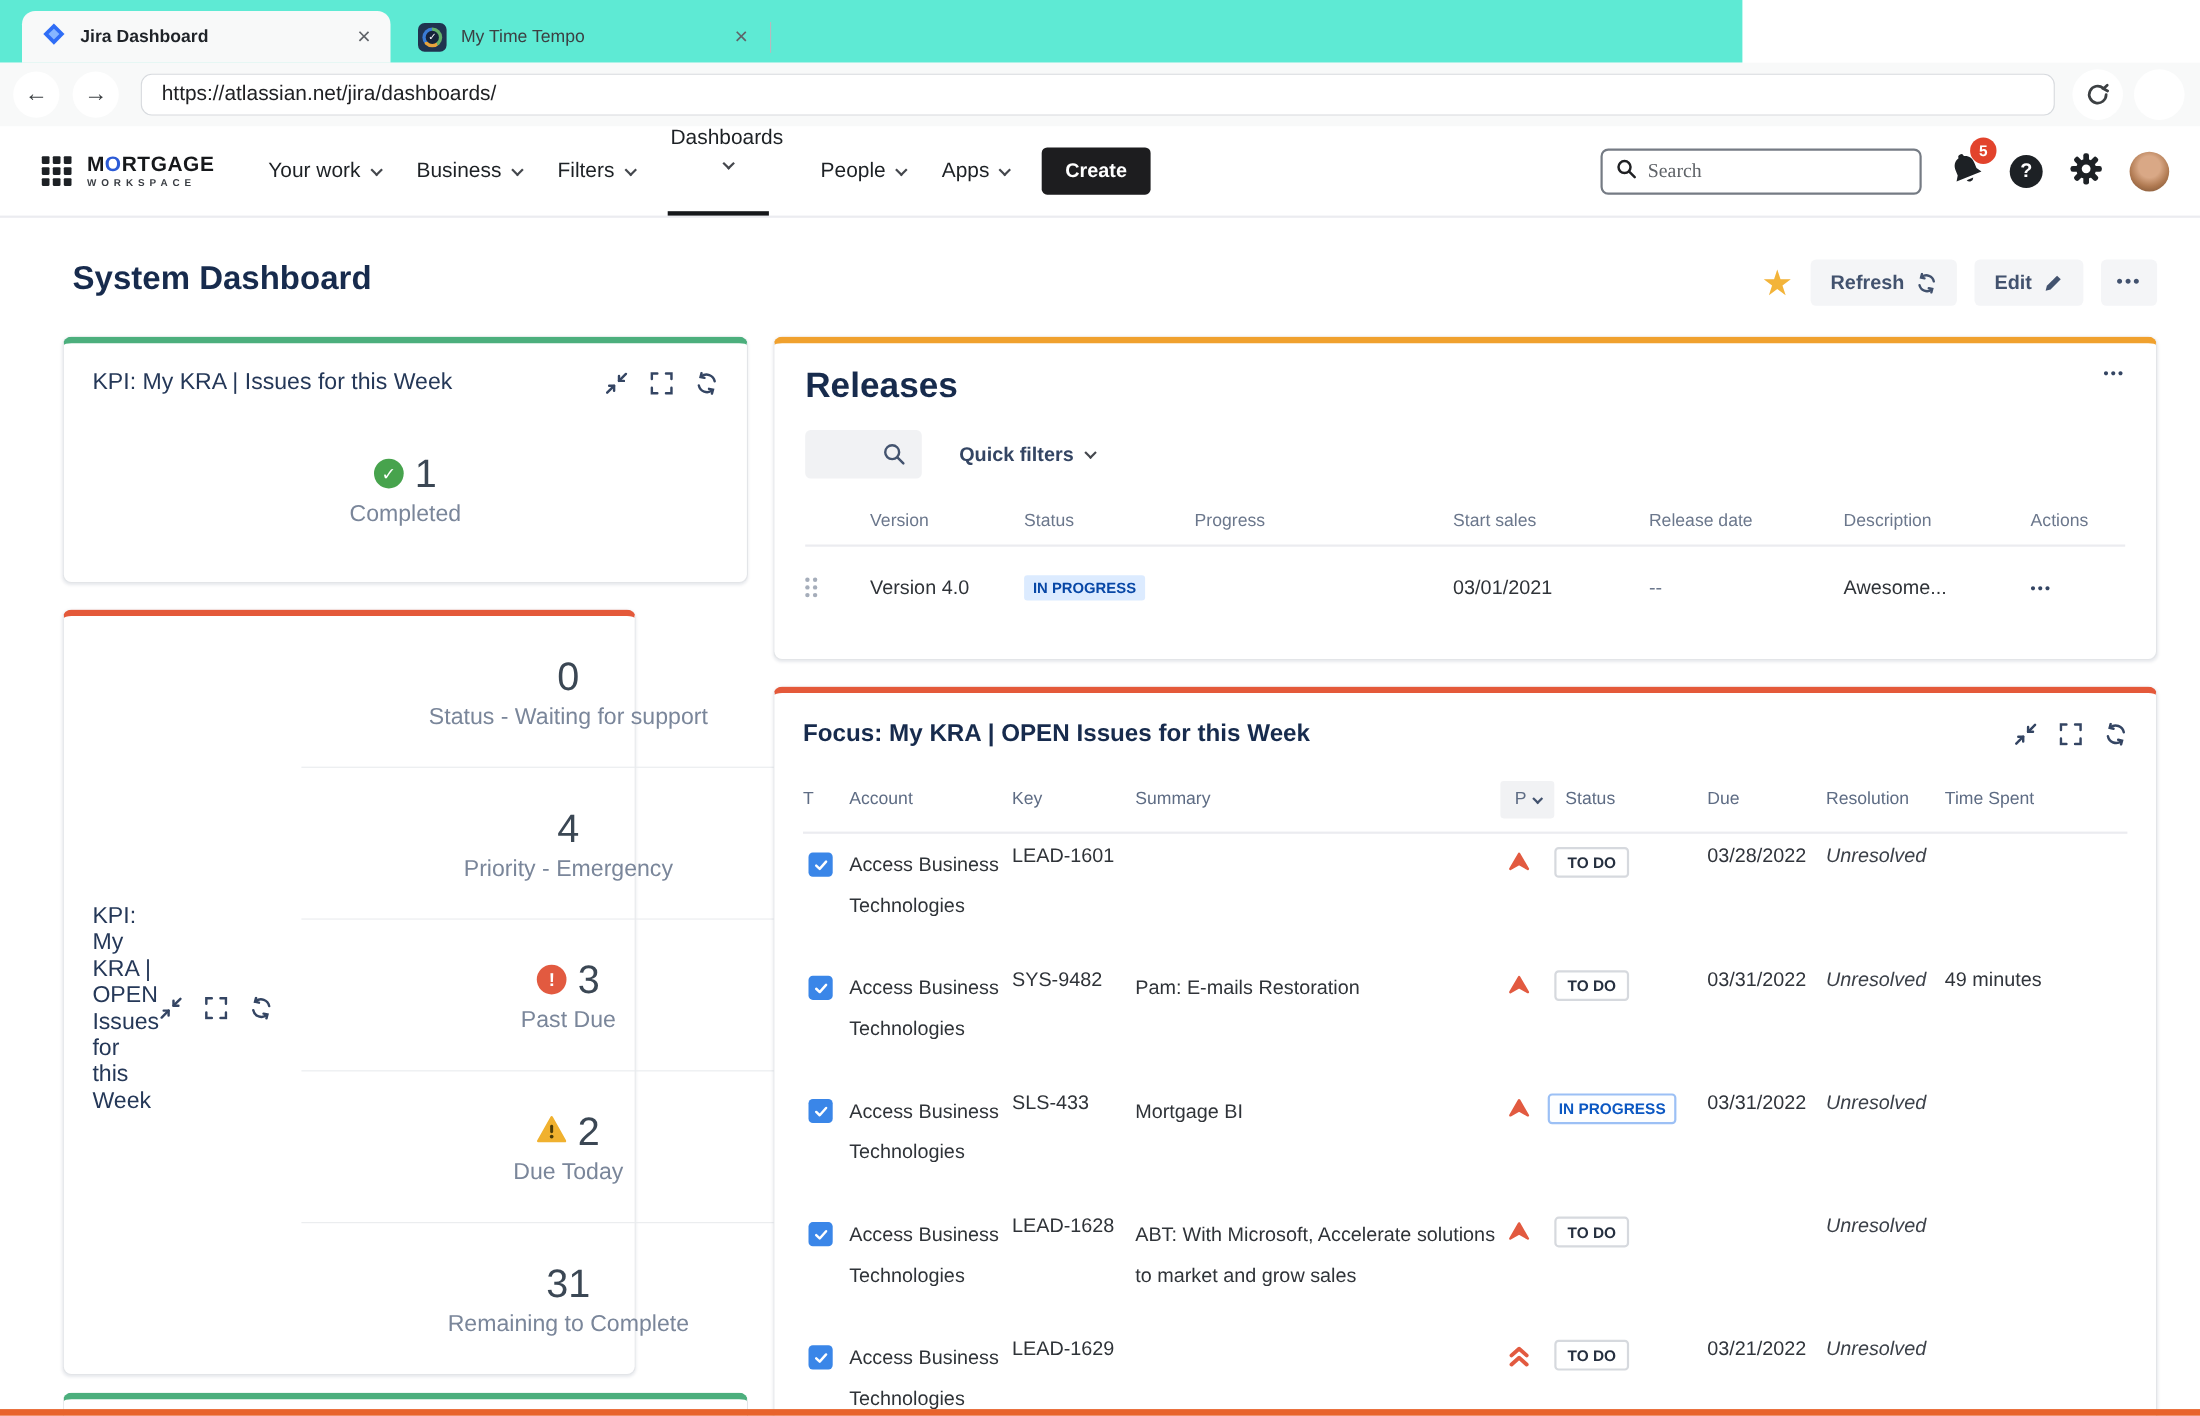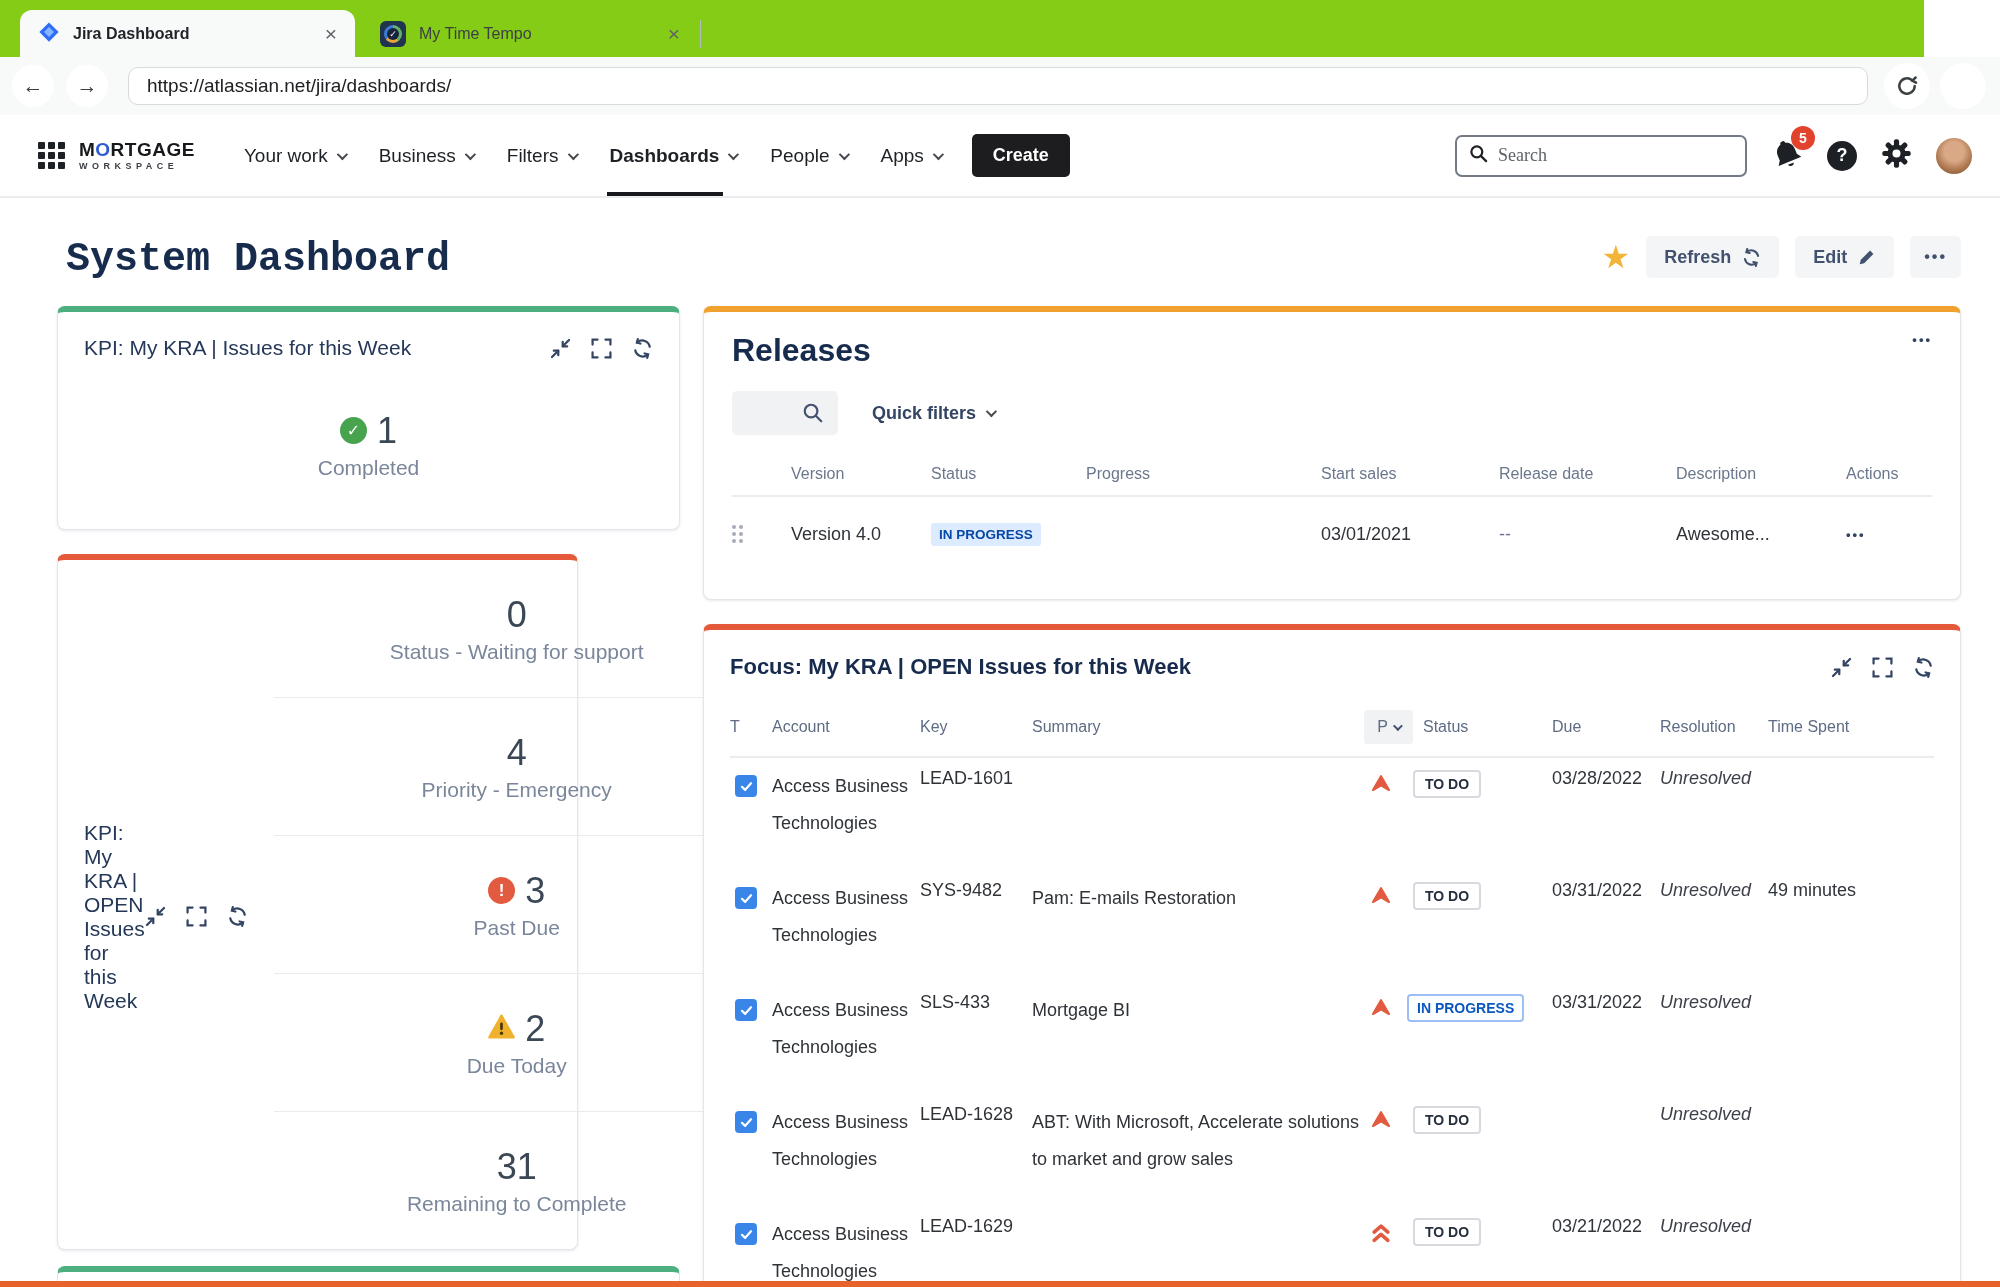--- a/index.html
+++ b/index.html
@@ -1,20 +1,20 @@
 <!DOCTYPE html>
 <html><head>
 <meta charset="utf-8">
 <style>
   * { margin:0; padding:0; box-sizing:border-box; }
   html,body { width:2000px; height:1287px; overflow:hidden; background:#fff;
     font-family:"Liberation Sans","DejaVu Sans",sans-serif; color:#172b4d; }
 
   
-  .tabstrip { position:absolute; left:0; top:0; width:1924px; height:57px; background:#84cc16; }
+  .tabstrip { position:absolute; left:0; top:0; width:1584px; height:57px; background:#5eead4; }
   .tab { position:absolute; top:10px; height:47px; display:flex; align-items:center; gap:13px; padding:0 18px; }
   .tab.active { left:20px; width:335px; background:#f8f9f9; border-radius:12px 12px 0 0; }
   .tab.inactive { left:362px; width:336px; }
   .tab .title { font-size:16px; color:#1f2328; font-weight:600; flex:1; white-space:nowrap; overflow:hidden; }
   .tab.inactive .title { color:#3c4043; font-weight:400; }
   .tab .close { font-size:21px; color:#5f6368; line-height:1; cursor:default; }
   .tab-divider { position:absolute; left:700px; top:20px; width:1px; height:28px; background:#b6b9be; }
   .tempo-ic { width:26px; height:26px; border-radius:6px; background:#20334f; display:flex; align-items:center; justify-content:center; flex:none; }
   .tempo-ring { width:18px; height:18px; border-radius:50%; background:conic-gradient(#64b06a 0 40%, #e8a33d 40% 65%, #3a7bd5 65% 100%); display:flex; align-items:center; justify-content:center; }
   .tempo-core { width:12px; height:12px; border-radius:50%; background:#16233a; color:#fff; font-size:9px; display:flex; align-items:center; justify-content:center; }
@@ -28,35 +28,35 @@
   
   .jnav { position:absolute; left:0; top:115px; width:2000px; height:83px; background:#fff; border-bottom:2px solid #ebecf0; display:flex; align-items:center; }
   .gridicon { display:grid; grid-template-columns:repeat(3,7px); grid-template-rows:repeat(3,7px); gap:3px; margin-left:38px; }
   .gridicon i { width:7px; height:7px; background:#1d2125; border-radius:1px; }
   .brand { margin-left:14px; line-height:1; }
   .brand .l1 { font-size:19px; font-weight:800; letter-spacing:.5px; color:#16181b; }
   .brand .l1 .o { color:#2c5bd6; }
   .brand .l2 { font-size:9px; font-weight:700; letter-spacing:4.5px; color:#3a3e44; margin-top:3px; }
   .menu { display:flex; align-items:center; margin-left:32px; height:100%; }
   .mitem { position:relative; height:100%; display:flex; align-items:center; gap:9px; padding:0 17px; font-size:19px; color:#1d2125; font-weight:500; }
-  .mitem.active { font-weight:700; }
+  .mitem.active { font-weight:400;flex-direction:column; }
   .mitem.active::after { content:""; position:absolute; left:14px; right:30px; bottom:0; height:4px; background:#16181b; }
   .chev { width:8px; height:8px; border-right:2px solid #44474d; border-bottom:2px solid #44474d; transform:rotate(45deg) translateY(-2px); flex:none; }
   .createbtn { margin-left:14px; background:#1d1d1f; color:#fff; font-size:18px; font-weight:600; border:none; border-radius:5px; padding:11px 21px; }
   .nav-right { margin-left:auto; display:flex; align-items:center; margin-right:28px; gap:24px; }
   .searchbox { width:292px; height:42px; border:2px solid #757b84; border-radius:7px; display:flex; align-items:center; padding:0 12px; gap:10px; background:#fff; }
   .searchbox input { border:none; outline:none; font-size:18px; color:#202124; width:100%; font-family:Liberation Serif, serif; background:transparent; }
   .searchbox input::placeholder { color:#5f6368; }
   .bellwrap { position:relative; }
   .badge { position:absolute; top:-12px; right:-12px; min-width:24px; height:24px; border-radius:12px; background:#e2432c; color:#fff; font-size:14px; font-weight:700; display:flex; align-items:center; justify-content:center; padding:0 5px; }
   .helpbtn { width:30px; height:30px; border-radius:50%; background:#1d2125; color:#fff; font-size:18px; font-weight:700; display:flex; align-items:center; justify-content:center; }
   .avatar { width:36px; height:36px; border-radius:50%; background:radial-gradient(circle at 50% 38%, #d9a886 0 34%, #b07a52 62%, #6e482c 100%); }
 
   
-  .pagetitle { position:absolute; left:66px; top:237px; font-size:40px; font-weight:600; color:#172b4d;font-family:Liberation Mono, monospace; }
+  .pagetitle { position:absolute; left:66px; top:237px; font-size:30px; font-weight:600; color:#172b4d; }
   .pageactions { position:absolute; right:39px; top:236px; display:flex; align-items:center; gap:16px; }
   .star { color:#f3b43a; font-size:32px; line-height:1; }
   .btn { height:42px; background:#f4f5f7; border:none; border-radius:5px; color:#42526e; font-size:18px; font-weight:600; display:flex; align-items:center; gap:11px; padding:0 18px; font-family:inherit; }
   .btn.small { padding:0 14px; font-size:16px; letter-spacing:2px; }
 
   
   .card { position:absolute; background:#fff; border:1px solid #e3e5e8; border-radius:8px; box-shadow:0 1px 3px rgba(9,30,66,.1); }
   .card.green { border-top:6px solid #4caf7d; }
   .card.red { border-top:6px solid #e4593a; }
   .card.yellow { border-top:6px solid #f0a12e; }

